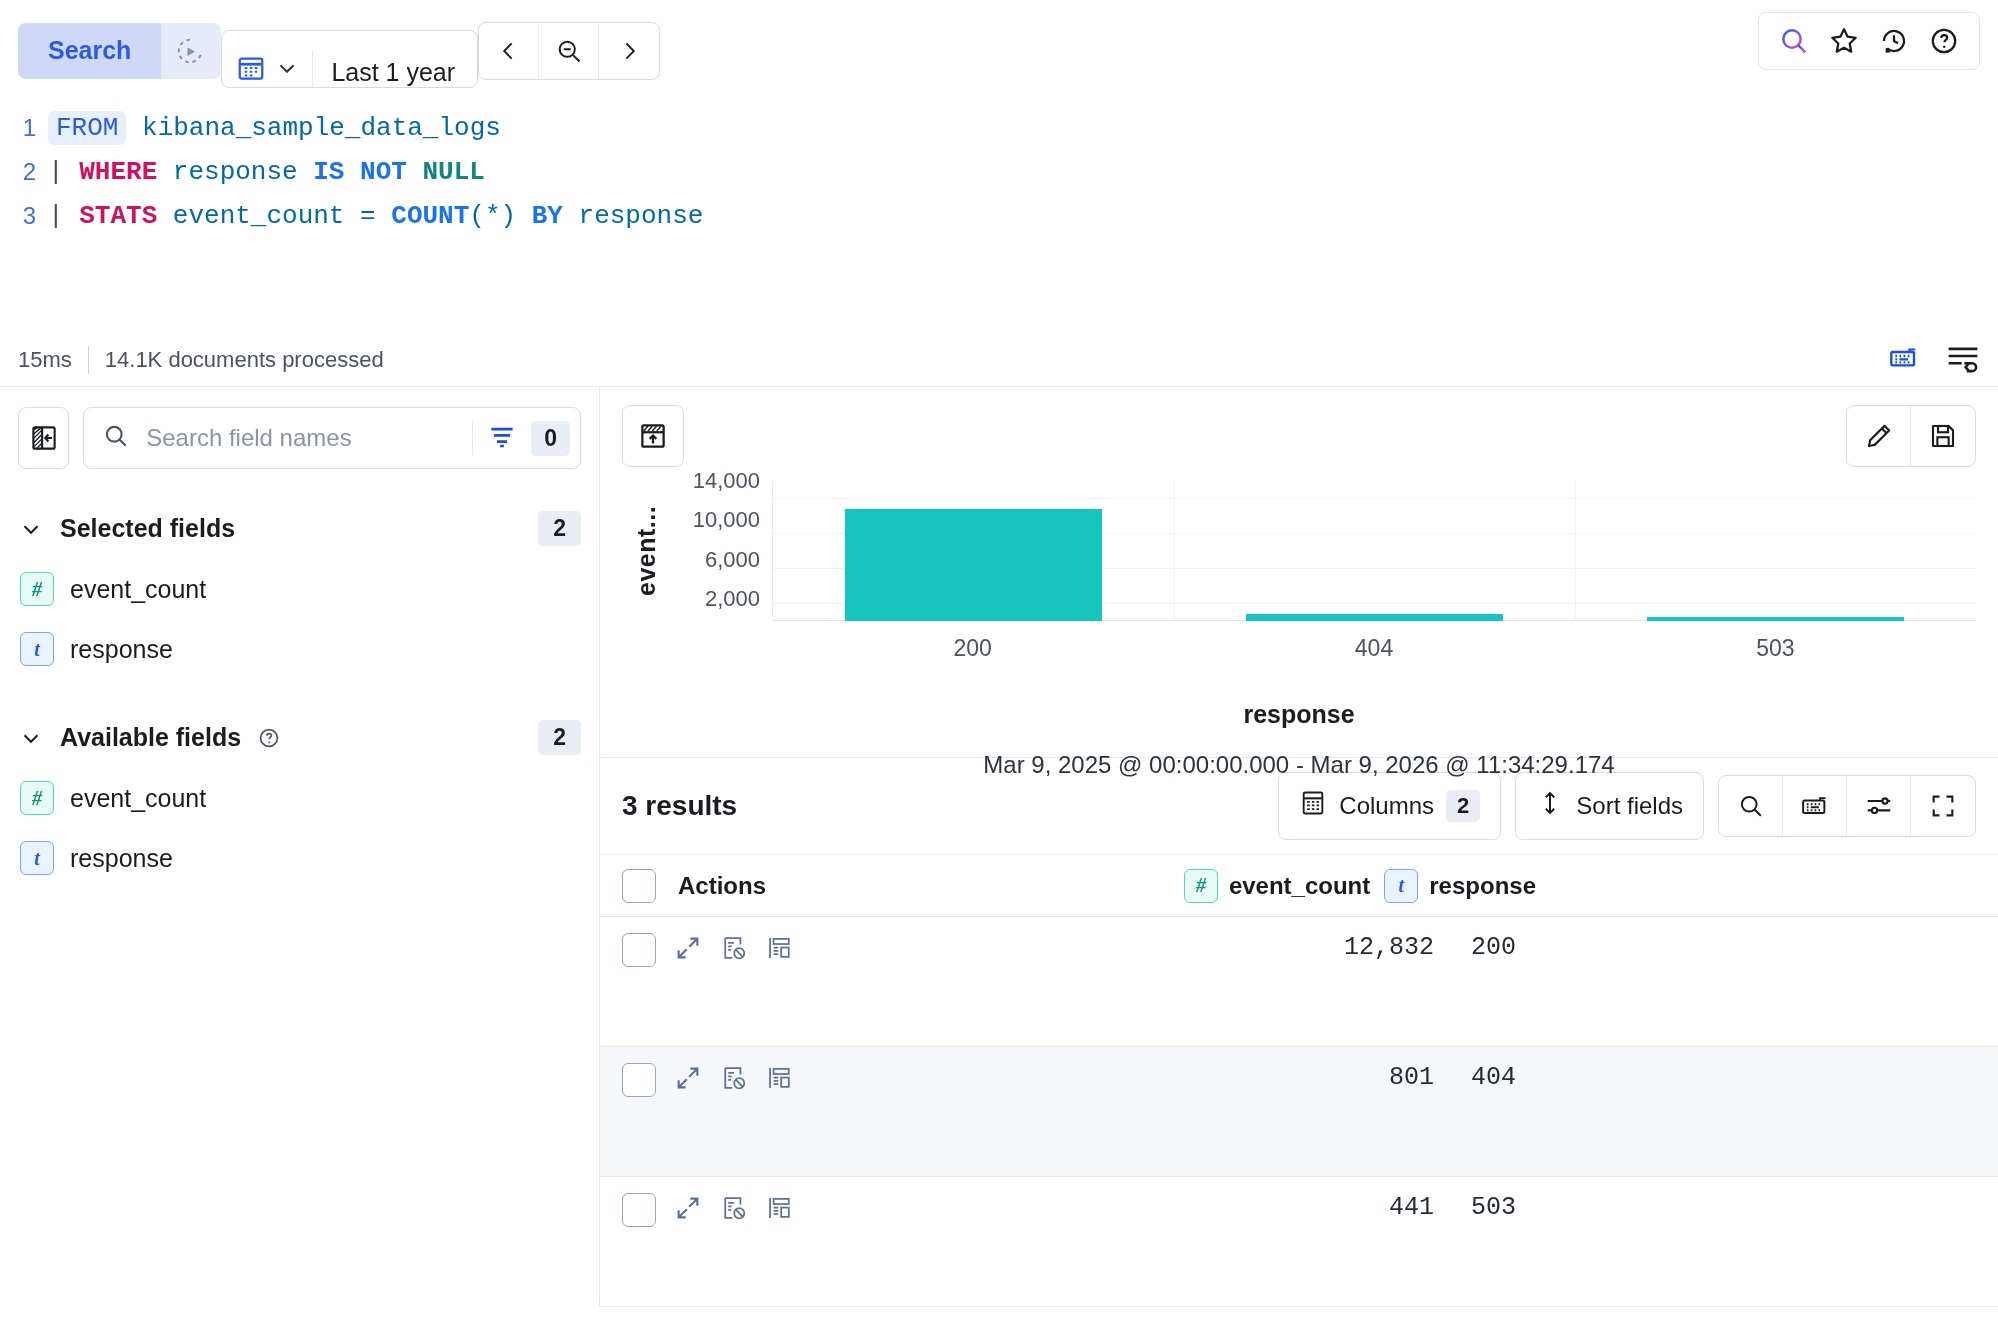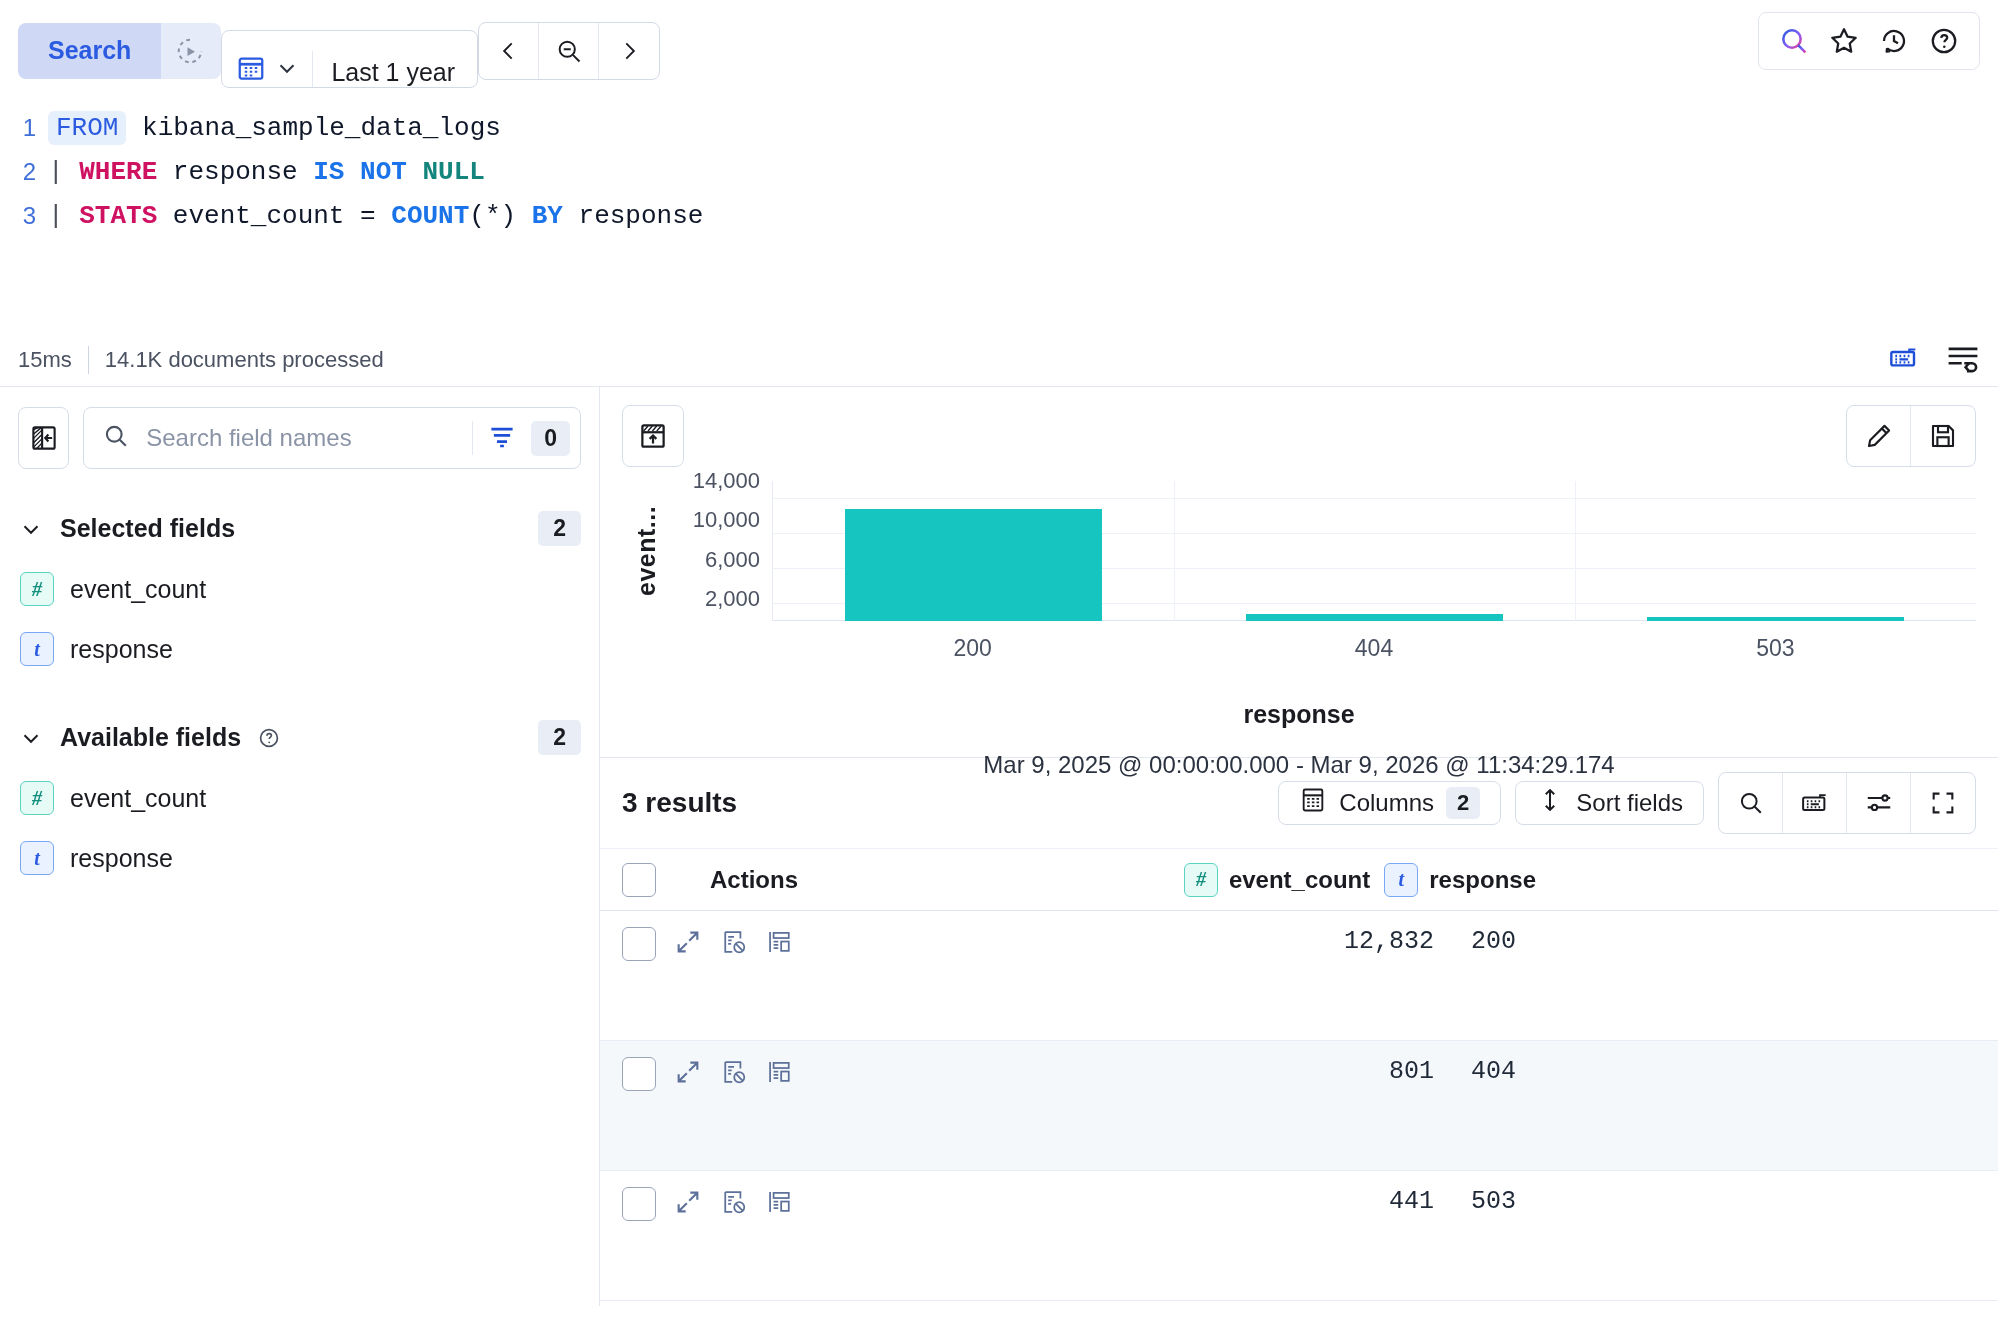--- a/index.html
+++ b/index.html
@@ -43,21 +43,21 @@
   .editor { padding:8px 0 0 0; font-family:"Liberation Mono", monospace; font-size:26px; }
   .eline { display:flex; align-items:center; height:44px; }
   .gutter { width:48px; text-align:right; color:#3f6fd8; font-size:24px; padding-right:12px; font-family:"Liberation Sans", sans-serif; }
   .code { white-space:pre; }
   .kw-source { background:#e6effc; color:#2a5be0; border-radius:6px; padding:2px 8px; font-weight:500; }
   .kw-cmd { color:#cf1161; font-weight:700; }
   .kw-op { color:#1a73e8; font-weight:600; }
   .kw-null { color:#14857d; font-weight:600; }
   .kw-fn { color:#1a73e8; font-weight:600; }
   .pipe { color:#4a4f57; }
-  .plain { color:#0f172a; }
+  .plain { color:#0369a1; }
 
   
   .statusbar {
     display:flex; align-items:center; padding:0 18px; height:52px; margin-top:96px; position:relative;
   }
   .statusbar .st { font-size:22px; color:#4b5262; }
   .statusbar .vdiv { width:1px; height:28px; background:#cfd5e0; margin:0 16px; }
   .statusbar .right { position:absolute; right:18px; display:flex; gap:26px; align-items:center; }
 
   
@@ -124,30 +124,30 @@
   .xtick { flex:1; text-align:center; font-size:23px; color:#4b5262; }
   .chart-title { text-align:center; font-size:25px; font-weight:700; color:#1a1c21; margin-top:38px; }
   .chart-sub { text-align:center; font-size:24px; color:#2c3340; margin-top:22px; }
 
   
   .results-bar { display:flex; align-items:center; padding:14px 22px; border-top:1px solid #e3e7ef; gap:14px; }
   .results-count { font-size:28px; font-weight:700; color:#1a1c21; }
   .rb-spacer { flex:1; }
   .rbtn {
     display:flex; align-items:center; gap:12px; border:1px solid #d7dde8; border-radius:8px;
-    height:44px; padding:0 20px; font-size:24px; color:#1a1c21; background:#fff;
+    height:68px; padding:0 20px; font-size:24px; color:#1a1c21; background:#fff;
   }
   .rbtn .badge { background:#e9edf5; border-radius:5px; font-size:22px; font-weight:600; padding:3px 11px; }
   .icongroup { display:flex; border:1px solid #d7dde8; border-radius:8px; overflow:hidden; background:#fff; }
   .icongroup .ib { width:64px; height:60px; display:flex; align-items:center; justify-content:center; border-right:1px solid #e3e7ef; }
   .icongroup .ib:last-child { border-right:none; }
 
   
   .grid { border-top:1px solid #eef1f7; }
-  .grid-head { display:flex; align-items:center; height:62px; padding:0 22px; border-bottom:1px solid #dfe4ee;gap:32px; }
+  .grid-head { display:flex; align-items:center; height:62px; padding:0 22px; border-bottom:1px solid #dfe4ee; }
   .cbx { width:34px; height:34px; border:1px solid #9aa5b8; border-radius:6px; background:#fff; flex:none; }
   .col-actions { font-size:24px; font-weight:700; color:#1a1c21; margin-left:22px; }
   .head-right { margin-left:auto; display:flex; align-items:center; gap:14px; padding-right:440px; }
   .head-col { display:flex; align-items:center; gap:11px; font-size:24px; font-weight:700; color:#1a1c21; }
 
   .grow { display:flex; align-items:flex-start; padding:16px 14px 0 22px; border-bottom:1px solid #e8ecf4; min-height:130px; }
   .grow.alt { background:#f5f8fb; }
   .grow .acts { display:flex; align-items:center; gap:18px; }
   .grow .vals {
     margin-left:auto; display:flex; gap:24px; padding-right:468px;

